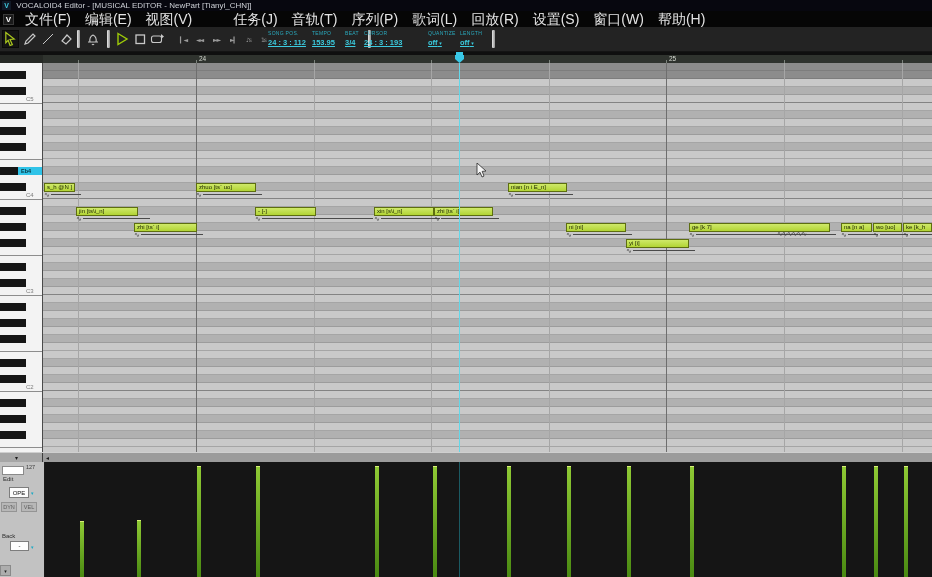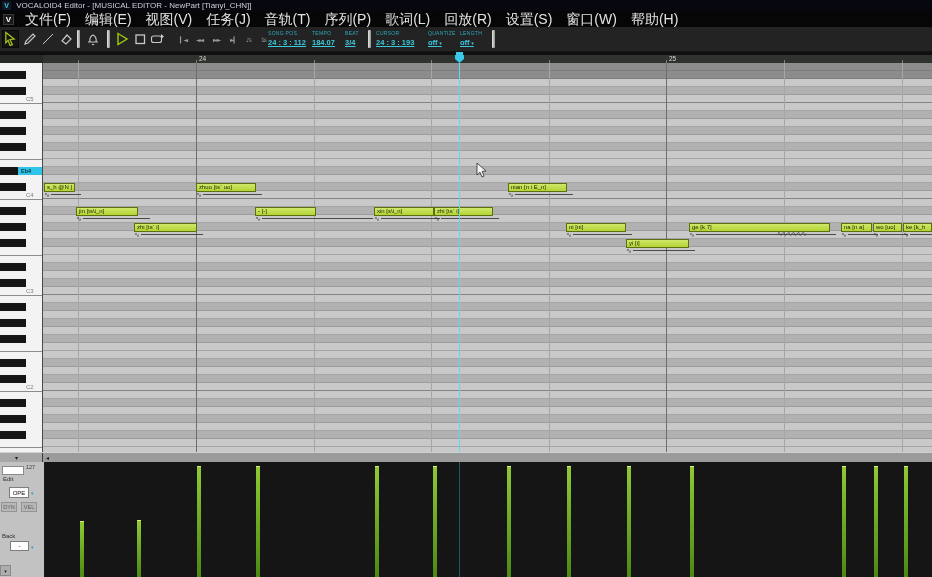--- a/index.html
+++ b/index.html
@@ -96,21 +96,21 @@
     <span class="tb-icon">V</span>
     <span>VOCALOID4 Editor - [MUSICAL EDITOR - NewPart [Tianyi_CHN]]</span>
   </div>
 
   <div class="menubar">
     <span class="mb-icon">V</span>
     <div id="menu-items" style="display:flex">
         <div class="menu-item" style="position: static;">文件(F)</div>
         <div class="menu-item" style="position: static;">编辑(E)</div>
         <div class="menu-item" style="position: static;">视图(V)</div>
-        <div class="menu-item" style="position: static;">任务(J)</div>
+        <div class="menu-item" style="position: static; margin-left: 27px;">任务(J)</div>
         <div class="menu-item" style="position: static;">音轨(T)</div>
         <div class="menu-item" style="position: static;">序列(P)</div>
         <div class="menu-item" style="position: static;">歌词(L)</div>
         <div class="menu-item" style="position: static; text-align: center;">回放(R)</div>
         <div class="menu-item" style="position: static;">设置(S)</div>
         <div class="menu-item" style="position: static;">窗口(W)</div>
         <div class="menu-item" style="position: static;">帮助(H)</div>
       </div>
   </div>
 
@@ -168,27 +168,27 @@
     <div class="grip" style="left:107px"></div>
     <div class="grip" style="left:368px"></div>
     <div class="grip" style="left:492px"></div>
     <div id="transport-fields">
         <div class="tfield" style="left: 268px;">
           <div class="tlabel">SONG POS.</div>
           <div class="tvalue">24 : 3 : 112</div>
         </div>
         <div class="tfield" style="left: 312px;">
           <div class="tlabel">TEMPO</div>
-          <div class="tvalue">184.07</div>
+          <div class="tvalue">153.95</div>
         </div>
         <div class="tfield" style="left: 345px;">
           <div class="tlabel">BEAT</div>
           <div class="tvalue">3/4</div>
         </div>
-        <div class="tfield" style="left: 376px;">
+        <div class="tfield" style="left: 364px;">
           <div class="tlabel">CURSOR</div>
           <div class="tvalue">24 : 3 : 193</div>
         </div>
         <div class="tfield" style="left: 428px;">
           <div class="tlabel">QUANTIZE</div>
           <div class="tvalue">off<span class="ddarrow"> ▾</span></div>
         </div>
         <div class="tfield" style="left: 460px;">
           <div class="tlabel">LENGTH</div>
           <div class="tvalue">off<span class="ddarrow"> ▾</span></div>

